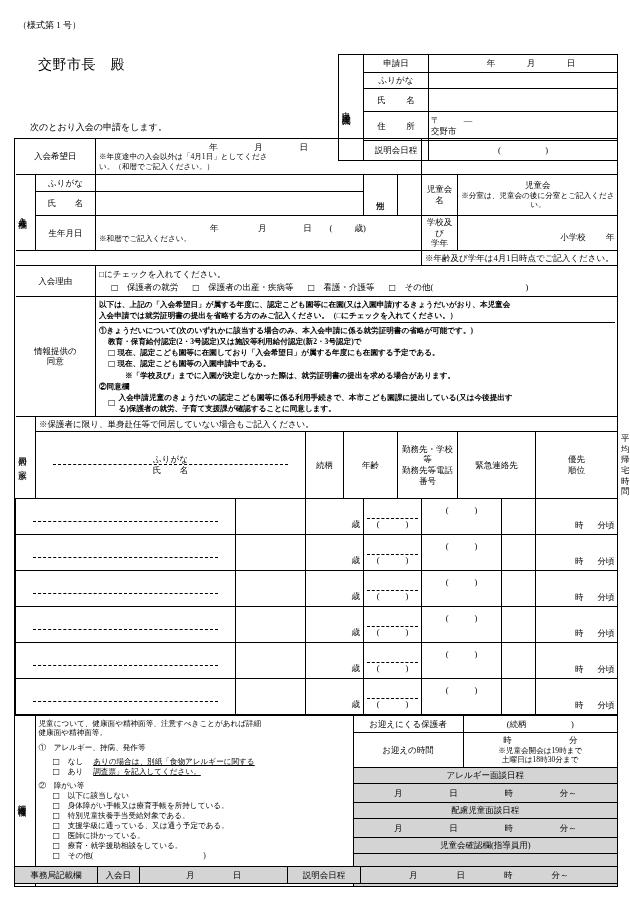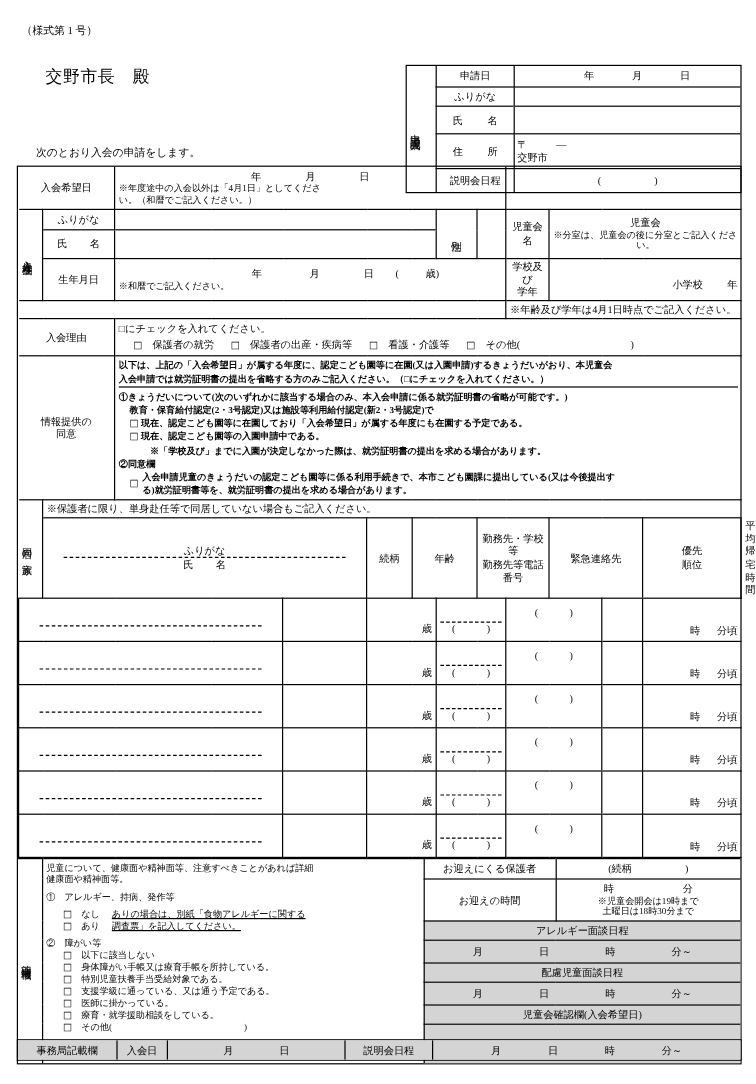--- a/index.html
+++ b/index.html
@@ -217,21 +217,21 @@
           </div>
           <div class="tiny" style="padding-left:9px;">
             <span class="cb">□</span> <span>現在、認定こども園等の入園申請中である。</span>
           </div>
           <div class="tiny" style="padding-left:26px;">※「学校及び」までに入園が決定しなかった際は、就労証明書の提出を求める場合があります。</div>
           <div class="tiny">②同意欄</div>
           <div class="tiny" style="padding-left:9px;display:flex;">
             <span class="cb" style="padding-top:5px;">□</span>
             <span style="padding-left:3px;">
               <span style="display:block;">入会申請児童のきょうだいの認定こども園等に係る利用手続きで、本市こども園課に提出している(又は今後提出す</span>
-              <span style="display:block;">る)就労証明書等を、就労証明書の提出を求める場合があります。</span>
+              <span style="display:block;">る)保護者の就労、子育て支援課が確認することに同意します。</span>
             </span>
           </div>
         </td>
       </tr>
 
       <tr>
         <td rowspan="9" class="ctr" style="border-left:0;">
           <div class="vlabel" style="line-height:1;">同居の家族</div>
         </td>
         <td colspan="12" class="tiny pad-l" style="border-right:0;height:12px;">※保護者に限り、単身赴任等で同居していない場合もご記入ください。</td>
@@ -460,21 +460,21 @@
         <td colspan="2" class="shade" style="border-right:0;height:16px;">
           <div style="display:flex;justify-content:space-around;padding:0 14px;">
             <span>月</span>
             <span>日</span>
             <span>時</span>
             <span>分～</span>
           </div>
         </td>
       </tr>
       <tr>
-        <td colspan="2" class="ctr shade" style="border-right:0;height:13px;">児童会確認欄(入会希望日)</td>
+        <td colspan="2" class="ctr shade" style="border-right:0;height:13px;">児童会確認欄(指導員用)</td>
       </tr>
       <tr>
         <td colspan="2" class="shade" style="border-right:0;border-bottom:0;height:30px;"></td>
       </tr>
     </tbody>
       </table>
   </div>
 
   <div style="position:absolute;left:14px;top:866px;width:604px;border:1.6px solid #000;box-sizing:border-box;">
     <table class="g">

